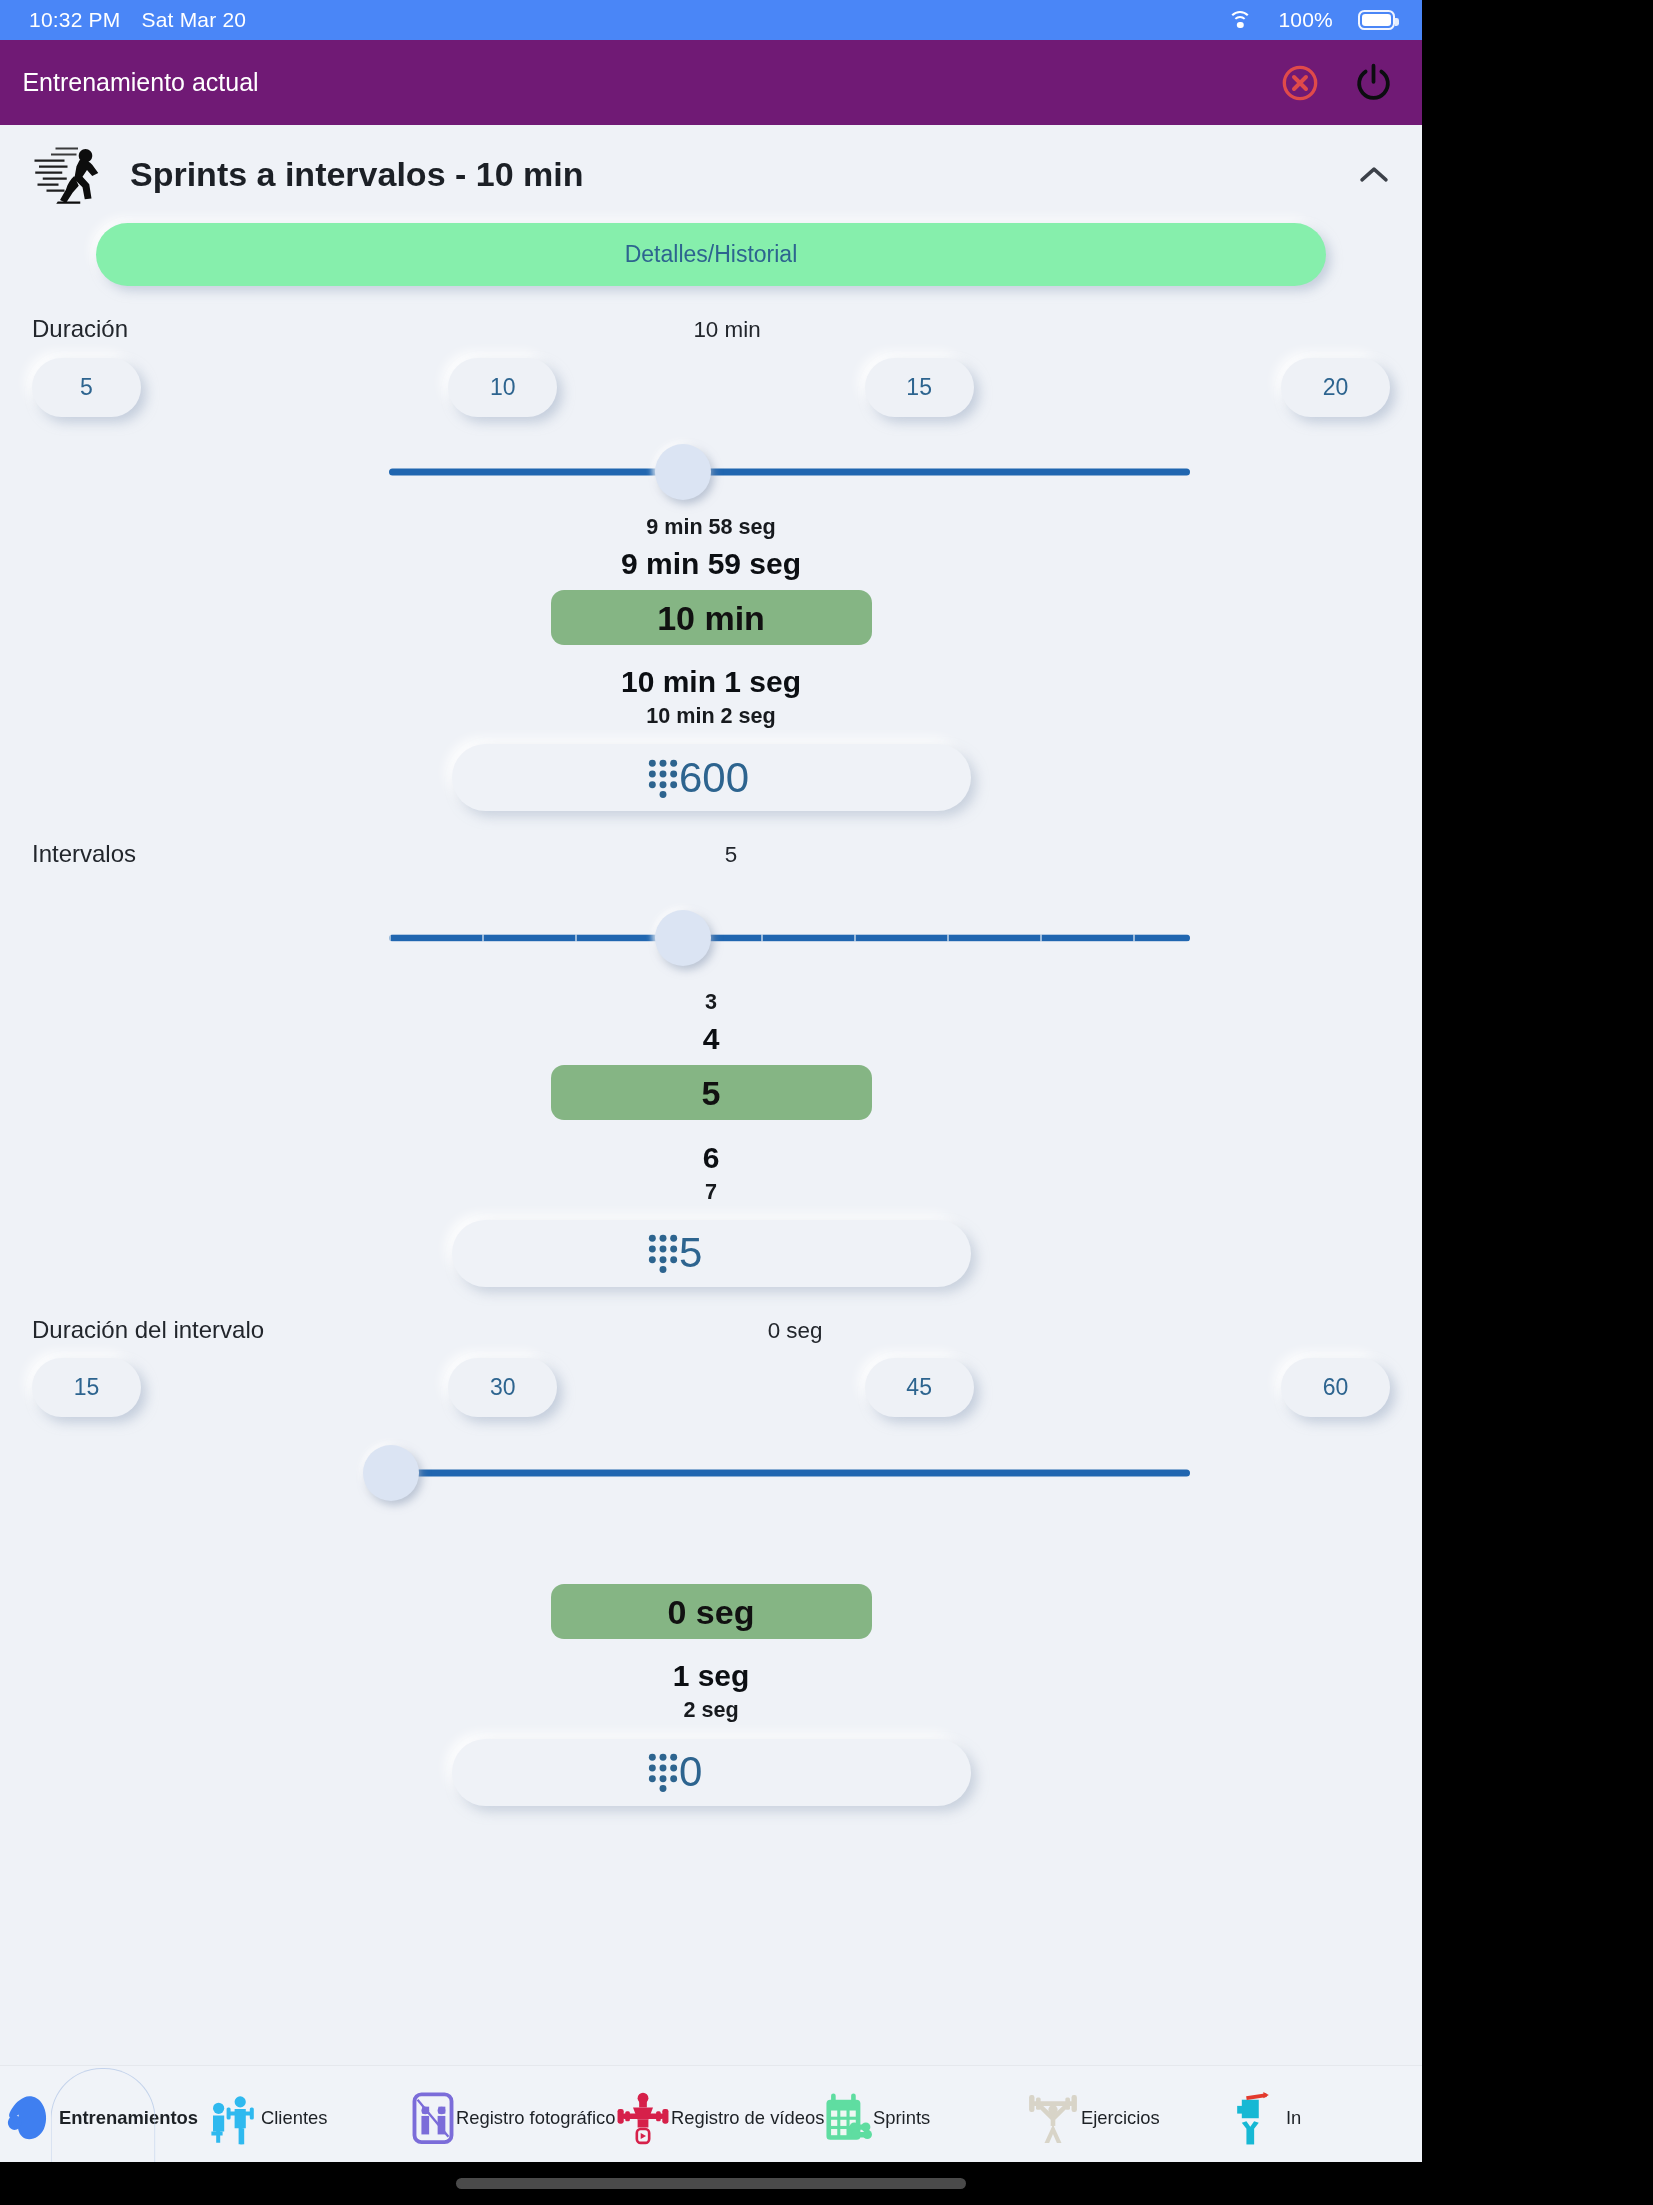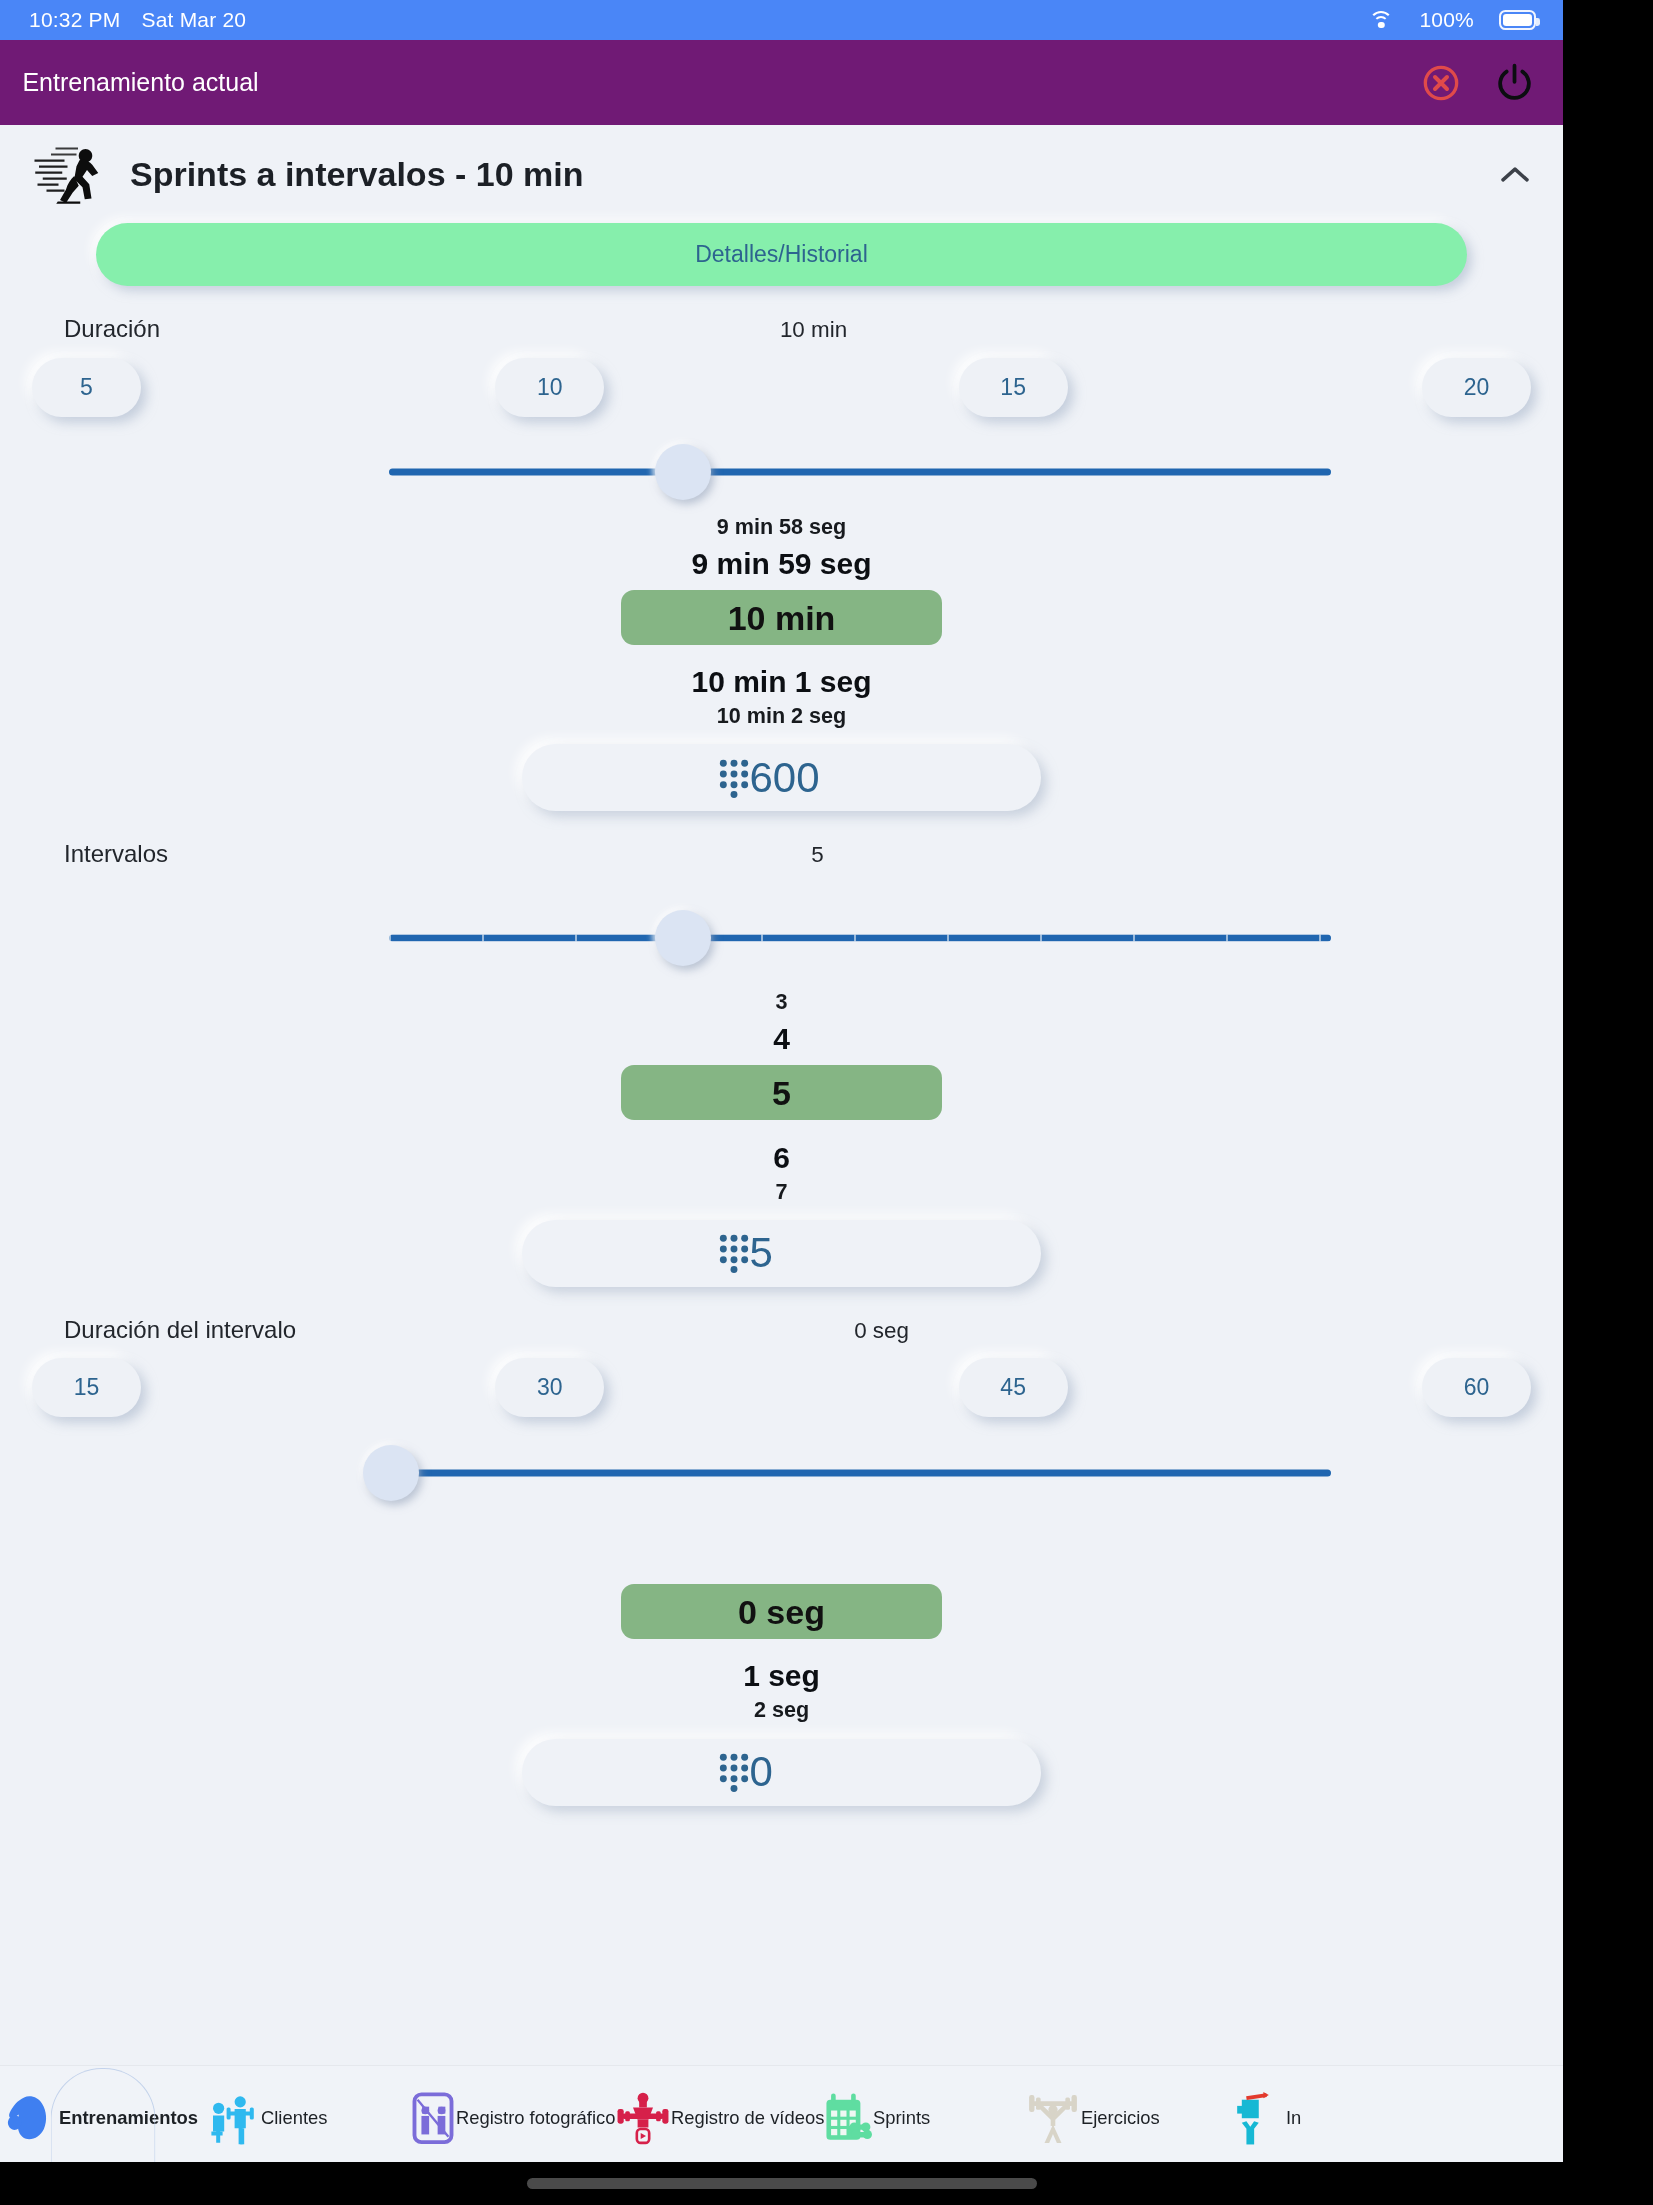--- a/index.html
+++ b/index.html
@@ -2,21 +2,21 @@
 <html style="font-size:13px"><head>
 <meta charset="utf-8">
 <style>
   * { margin:0; padding:0; box-sizing:border-box; }
   html, body {
     width:1654px; height:2205px;
     background:#000;
     font-family:"Liberation Sans", sans-serif;
     overflow:hidden;
   }
-  #screen { width:1563px; height:2205px; position:relative; background:#eff2f7; }
+  #screen { width:1422px; height:2205px; position:relative; background:#eff2f7; }
 
   
   .statusbar{
     height:40px; background:#4a86f7; color:#fff;
     display:flex; align-items:center; justify-content:space-between;
     padding:0 27px 0 29px; font-size:21px; letter-spacing:0.2px;
   }
   .sb-left{ display:flex; align-items:center; gap:21px; }
   .sb-right{ display:flex; align-items:center; gap:25px; }
   .wifi-ico{ width:26px; height:21px; position:relative; display:inline-block; }
@@ -51,21 +51,21 @@
   .ex-title{ font-size:34px; font-weight:700; color:#1c2026; margin-left:21px; flex:1; }
   .chev{ width:42px; height:42px; display:flex; align-items:center; justify-content:center; }
 
   .details-btn{
     margin:9.6px 96px 0 96px; height:63px; border-radius:34px;
     background:#86efac; display:flex; align-items:center; justify-content:center;
     box-shadow: 4.8px 4.8px 10.4px rgba(163,177,198,.55), -4.8px -4.8px 10.4px rgba(255,255,255,.92);
     color:#2d648f; font-size:23px;
   }
 
-  .row-label{ display:flex; align-items:baseline; padding:0 32px; margin-top:29px;margin-left:32px; }
+  .row-label{ display:flex; align-items:baseline; padding:0 32px; margin-top:29px; }
   .row-label .lbl{ font-size:24px; color:#22262c; }
   .row-label .val{ font-size:22.4px; color:#22262c; margin-left:auto; margin-right:auto;
     transform:translateX(-32px); }
 
   .chips{ display:flex; margin-top:14.4px; padding:0 32px; }
   .chip{
     width:109px; height:59px; border-radius:30px; background:#eef1f6;
     display:flex; align-items:center; justify-content:center;
     font-size:23px; color:#2d648f;
     box-shadow: 5.6px 5.6px 11.2px rgba(163,177,198,.55), -5.6px -5.6px 11.2px rgba(255,255,255,.95);

